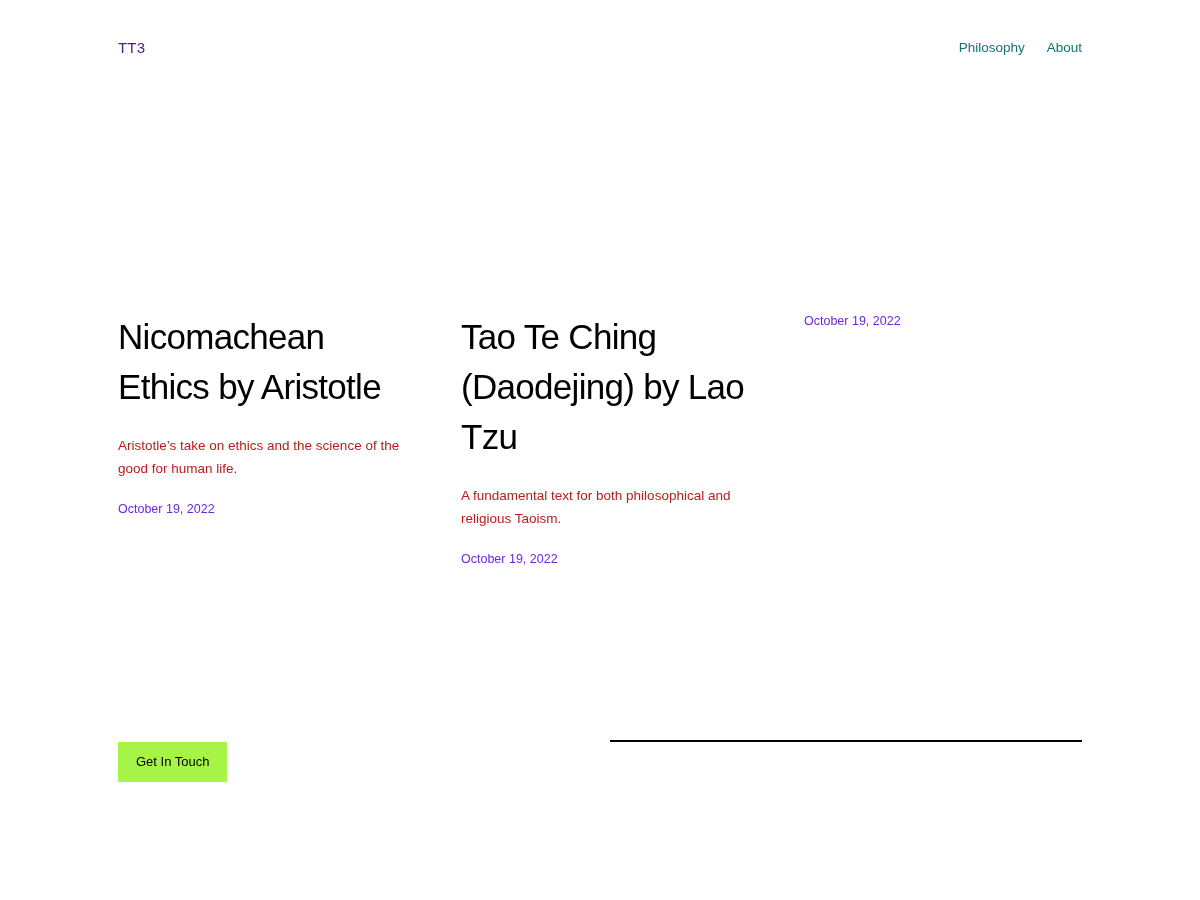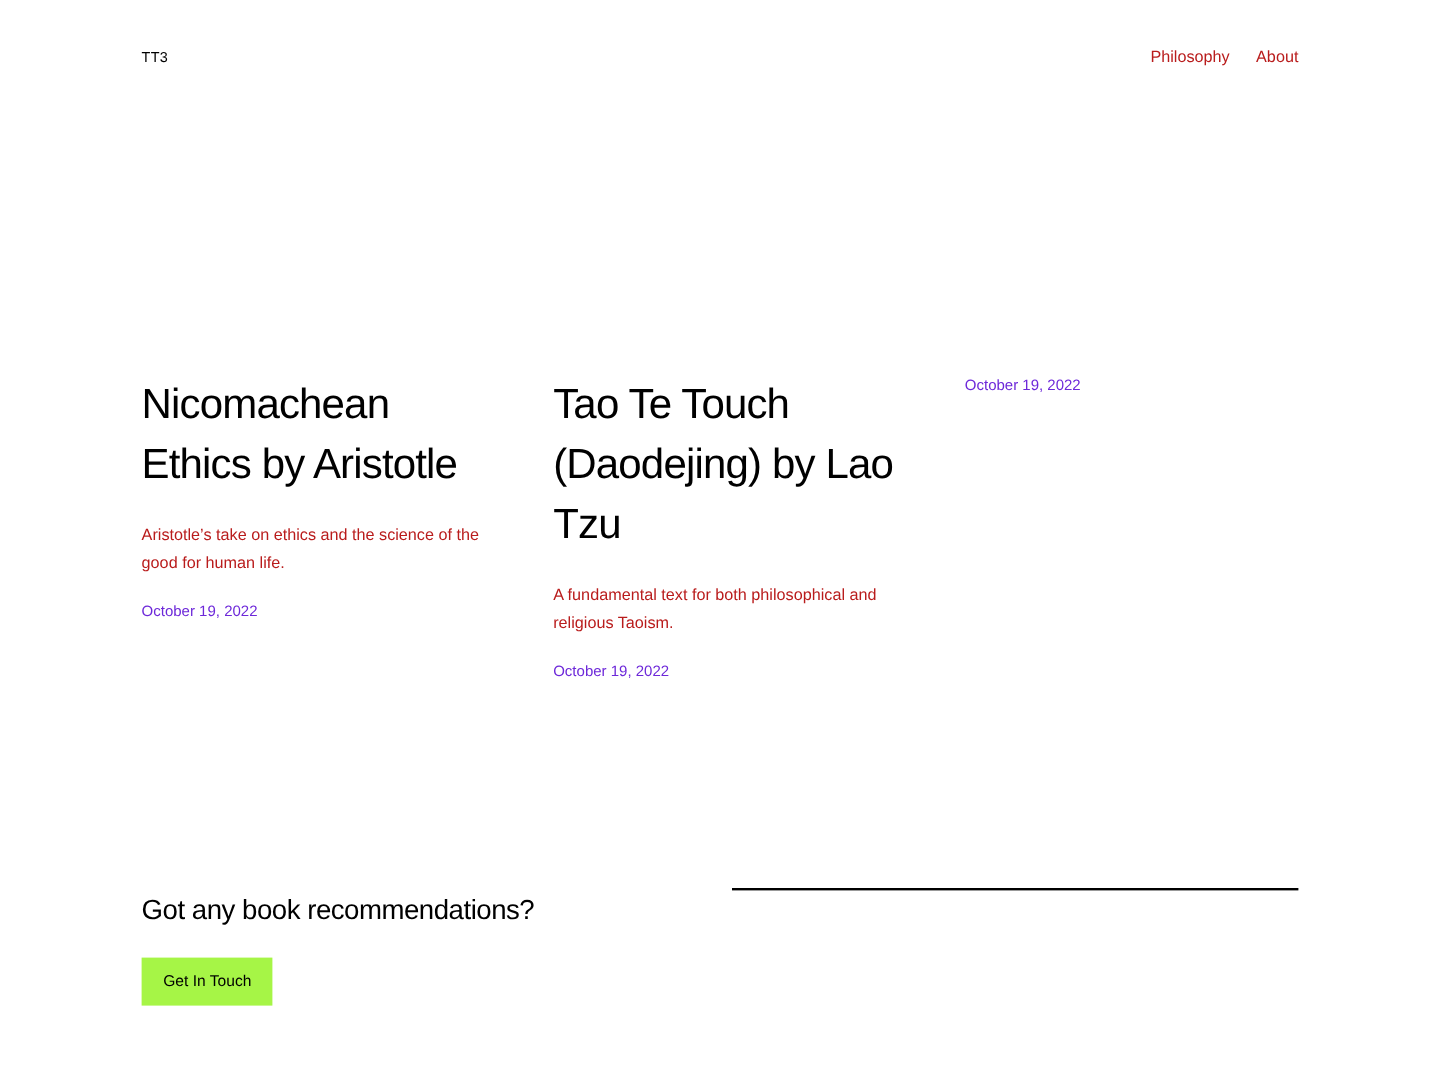--- a/index.html
+++ b/index.html
@@ -22,35 +22,35 @@
   .site-header {
     position: absolute;
     top: 38px;
     left: 118px;
     width: 964px;
     display: flex;
     align-items: center;
     justify-content: space-between;
   }
   .site-title {
-    font-size: 12px;
+    font-size: 15px;
     font-weight: 400;
     letter-spacing: 0.2px;
-    color: #000000;
+    color: #4c1d95;
     line-height: 20px;
   }
   .nav {
     display: flex;
     align-items: center;
     gap: 22px;
   }
   .nav-link {
     font-size: 13.5px;
     font-weight: 400;
-    color: #b91c1c;
+    color: #0f766e;
     text-decoration: none;
     line-height: 20px;
     cursor: pointer;
   }
 
   
   .hero {
     position: absolute;
     top: 152px;
     left: 118px;
@@ -149,31 +149,30 @@
 
   <section class="posts">
 
     <article class="post">
       <h2 class="post-title">Nicomachean Ethics by Aristotle</h2>
       <p class="post-excerpt">Aristotle’s take on ethics and the science of the good for human life.</p>
       <div class="post-date">October 19, 2022</div>
     </article>
 
     <article class="post">
-      <h2 class="post-title">Tao Te Touch (Daodejing) by Lao Tzu</h2>
+      <h2 class="post-title">Tao Te Ching (Daodejing) by Lao Tzu</h2>
       <p class="post-excerpt">A fundamental text for both philosophical and religious Taoism.</p>
       <div class="post-date">October 19, 2022</div>
     </article>
 
     <article class="post">
       <div class="post-date">October 19, 2022</div>
     </article>
 
   </section>
 
   <div class="rule"></div>
 
   <section class="cta">
-    <h3 class="cta-heading">Got any book recommendations?</h3>
     <button class="cta-button" style="background: rgb(166, 245, 70);">Get In Touch</button>
   </section>
 
 </div>
 
 </body></html>

